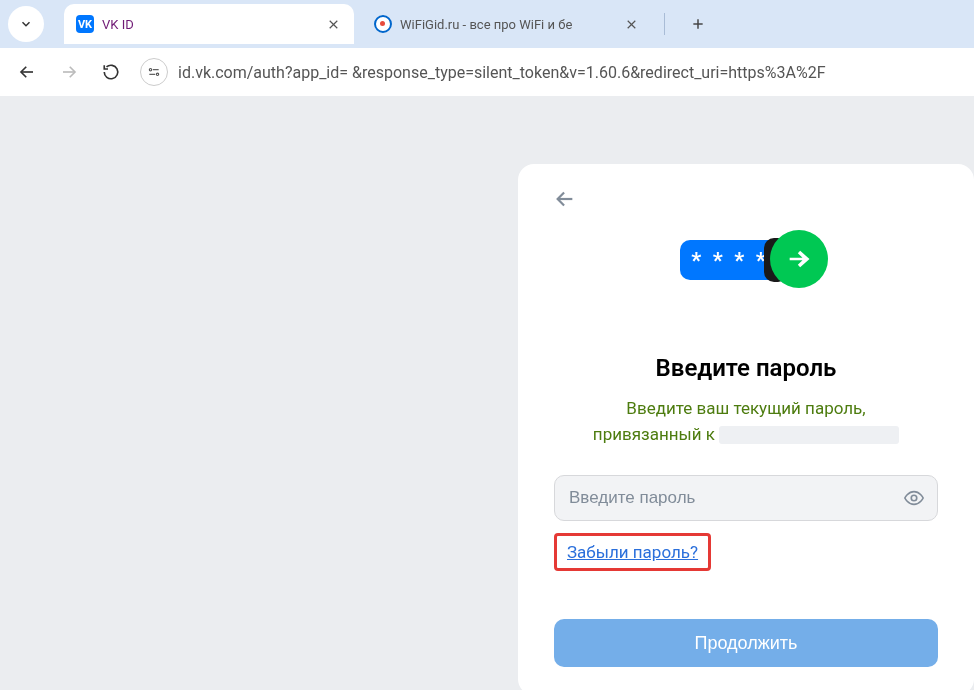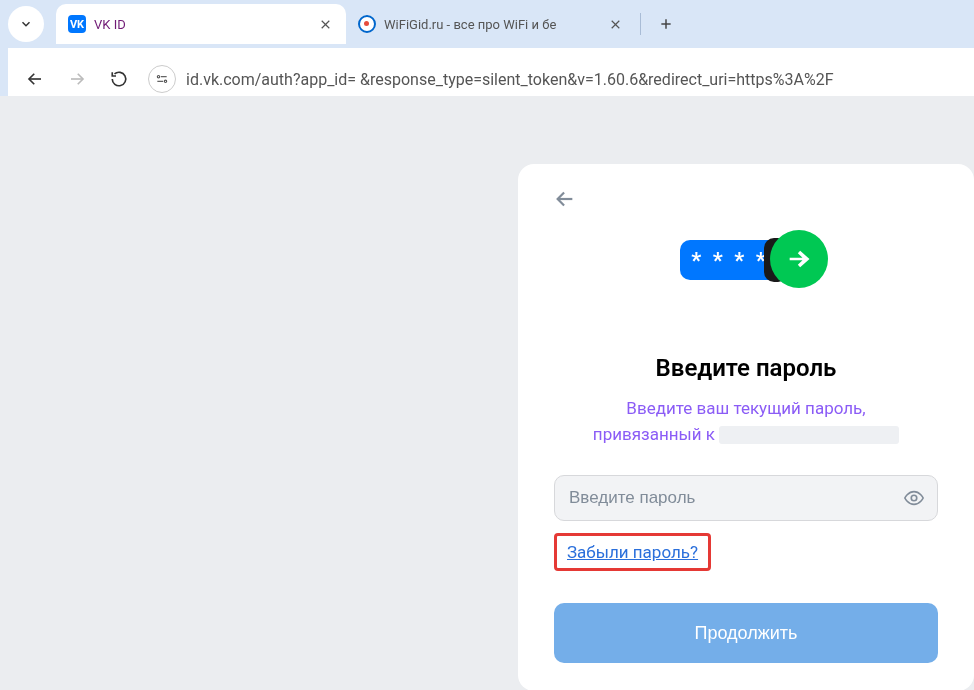--- a/index.html
+++ b/index.html
@@ -11,21 +11,21 @@
     overflow: hidden;
   }
 
   
   .browser-chrome { background: #d9e6f7; }
   .tab-strip {
     display: flex;
     align-items: center;
     height: 48px;
     padding-left: 8px;
-    gap: 0;
+    gap: 8px;
   }
   .tab-strip .dropdown-btn {
     width: 36px;
     height: 36px;
     border-radius: 50%;
     background: #fff;
     display: flex;
     align-items: center;
     justify-content: center;
     margin-right: 12px;
@@ -120,26 +120,25 @@
     align-items: center;
     justify-content: center;
     font-size: 18px;
     color: #444;
     margin-left: 6px;
     border-radius: 4px;
   }
 
   .nav-bar {
     display: flex;
-    align-items: flex-end;
+    align-items: center;
     height: 48px;
     background: #fff;
     padding: 0 10px;
     gap: 8px;
-    margin-left: 8px;
   }
   .nav-btn {
     width: 34px;
     height: 34px;
     display: flex;
     align-items: center;
     justify-content: center;
     color: #444;
     border-radius: 50%;
   }
@@ -245,21 +244,21 @@
   .heading {
     text-align: center;
     font-size: 24px;
     font-weight: 600;
     color: #000;
     margin-bottom: 14px;
   }
   .subheading {
     text-align: center;
     font-size: 17px;
-    color: #8b5cf6;
+    color: #4d7c0f;
     line-height: 1.5;
     margin-bottom: 28px;
   }
   .subheading .blurred {
     display: inline-block;
     width: 180px;
     height: 18px;
     background: #eef0f3;
     border-radius: 3px;
     vertical-align: middle;
@@ -292,30 +291,30 @@
     justify-content: center;
     color: #818c99;
   }
   .eye-btn svg { width: 22px; height: 22px; }
 
   .forgot-wrap {
     display: inline-block;
     border: 3px solid #e53935;
     border-radius: 4px;
     padding: 6px 10px;
-    margin-bottom: 32px;
+    margin-bottom: 48px;
   }
   .forgot-link {
     color: #2a6fdb;
     font-size: 17px;
   }
 
   .continue-btn {
     width: 100%;
-    height: 60px;
+    height: 48px;
     background: #74aee9;
     color: #fff;
     border: none;
     border-radius: 10px;
     font-size: 18px;
     font-weight: 500;
   }
 </style>
 </head>
 <body>

